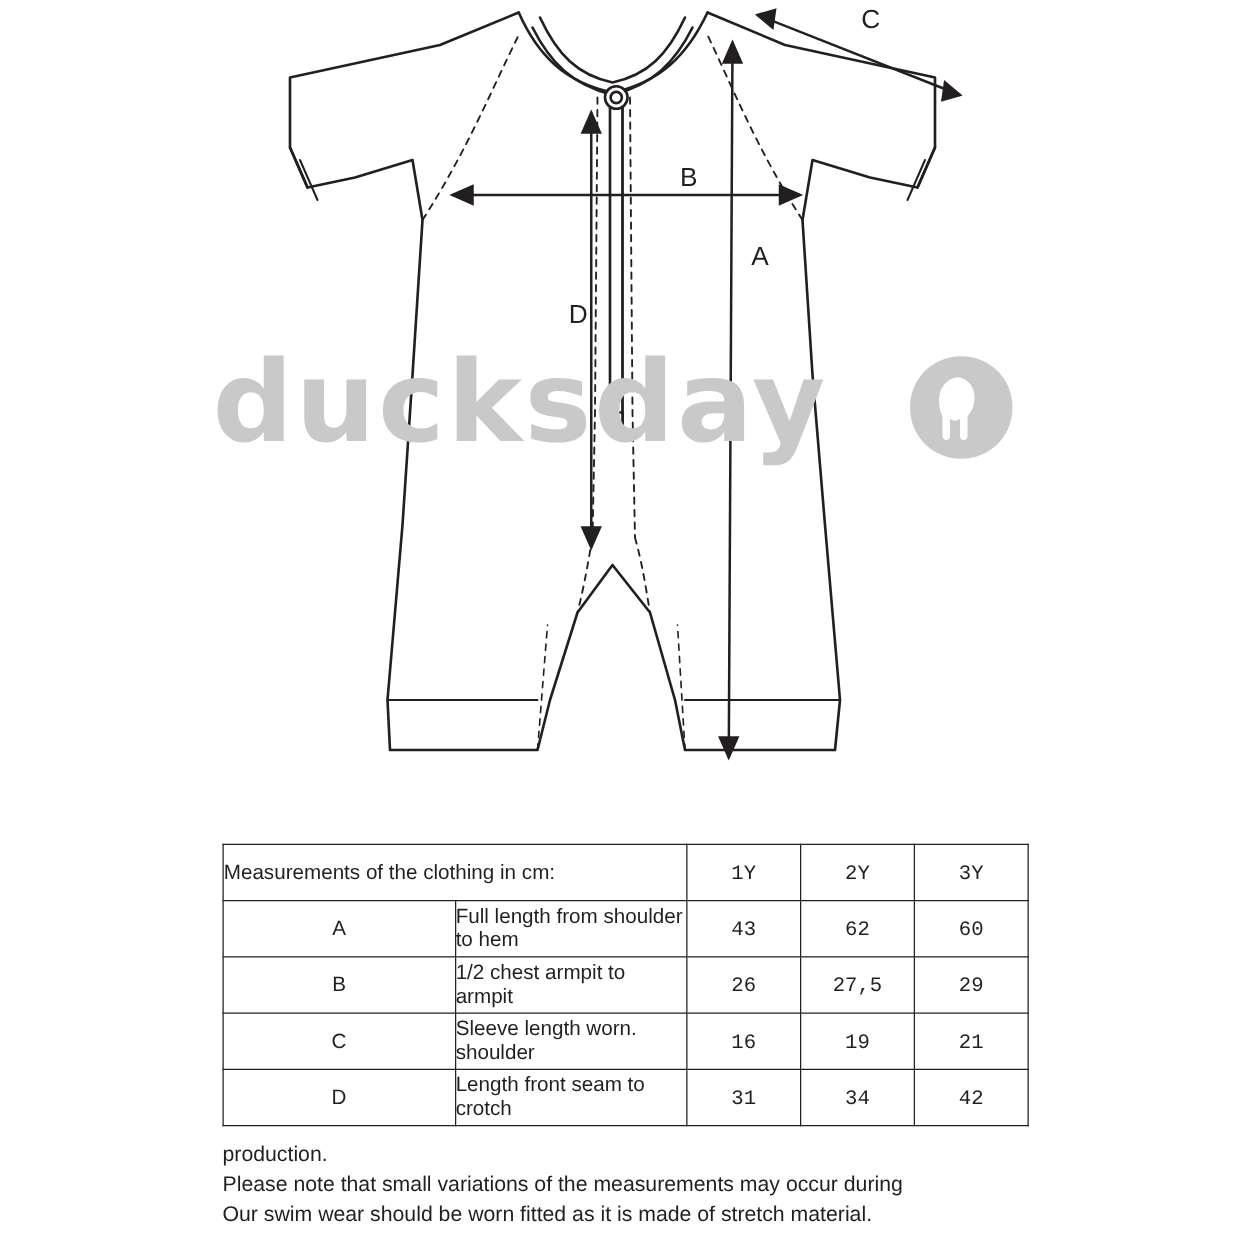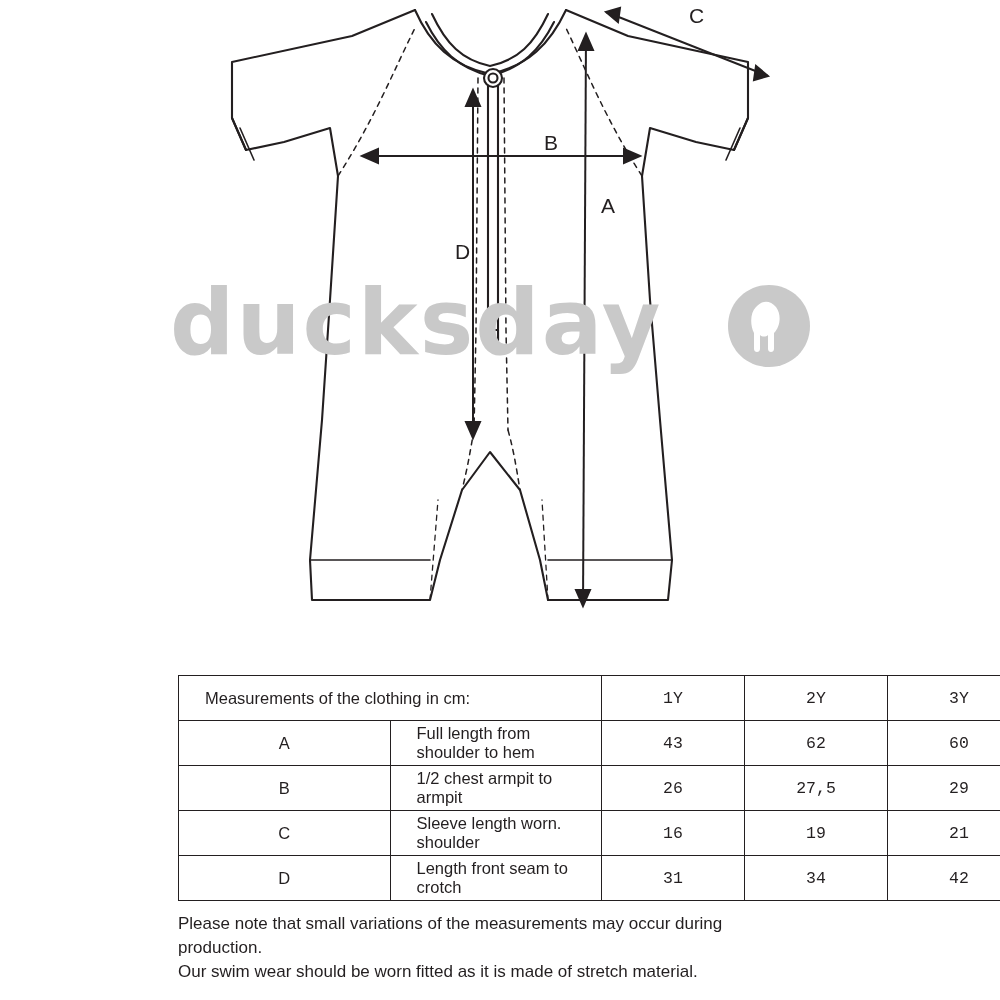--- a/index.html
+++ b/index.html
@@ -65,21 +65,21 @@
   table.meas {
     border-collapse: collapse;
     width: 644px;
     table-layout: fixed;
   }
   table.meas td {
     border: 1px solid #231f20;
     height: 44px;
     font-size: 16.5px;
     color: #231f20;
-    padding: 0 26px;
+    padding: 0 0;
     vertical-align: middle;
   }
   td.c-letter {
     width: 52px;
     text-align: center;
     padding: 0;
   }
   td.c-desc { }
   td.c-val {
     width: 90px;
@@ -255,18 +255,18 @@
           <td class="c-desc">Length front seam to crotch</td>
           <td class="c-val">31</td>
           <td class="c-val">34</td>
           <td class="c-val">42</td>
         </tr>
       </tbody>
     </table>
   </div>
 
   <div class="notes">
+    <p>production.</p>
     <p>Please note that small variations of the measurements may occur during</p>
-    <p>production.</p>
     <p>Our swim wear should be worn fitted as it is made of stretch material.</p>
   </div>
 
 </div>
 
 </body></html>

